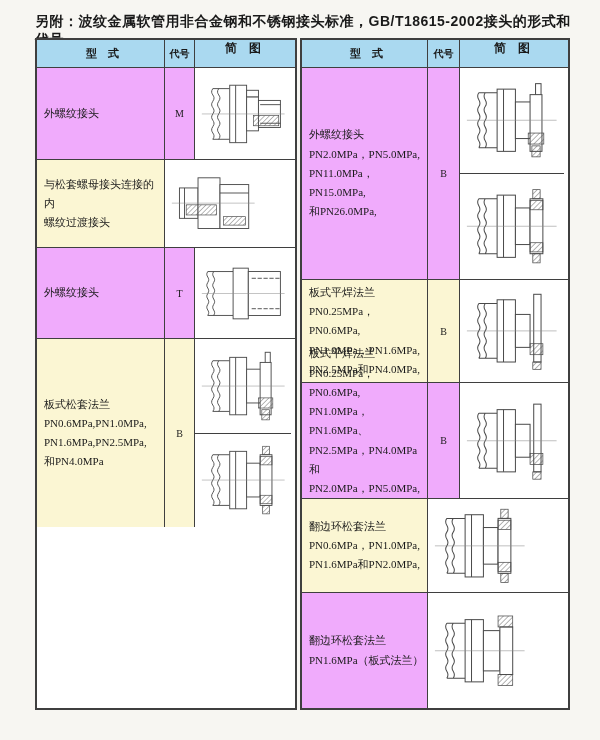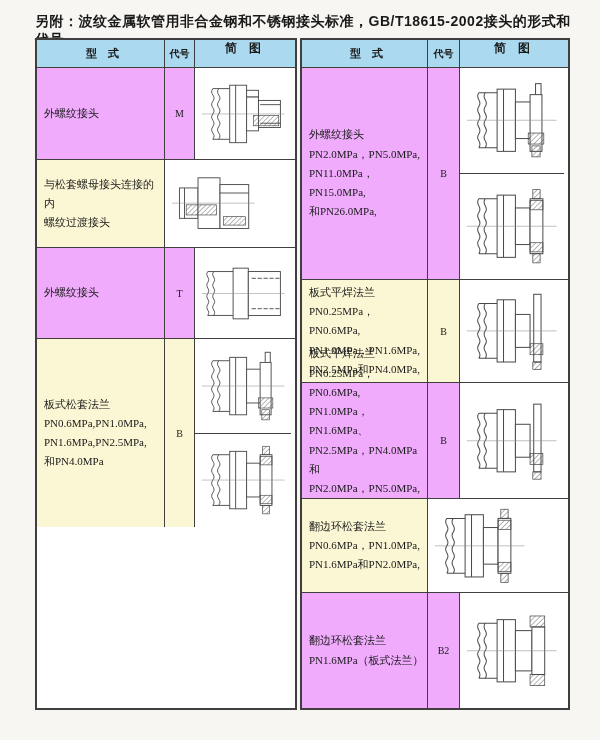--- a/index.html
+++ b/index.html
@@ -341,23 +341,20 @@
             </svg>
           </div>
       </div>
     </div>
 
     <div class="row" style="height:115px">
       <div class="cell ctype">
           <span>翻边环松套法兰
 PN1.6MPa（板式法兰）</span>
         </div>
-      <div class="cell ccode">
-          <span>B2</span>
-        </div>
       <div class="cell cdiag">
         <div class="dslot">
             <svg viewBox="0 0 100 84" preserveAspectRatio="xMidYMid meet">
               <path class="ln" d="M34 12 H14 M34 72 H14 M14 12 c-5 7 5 8 0 15 c-5 7 5 8 0 15 c-5 7 5 8 0 15 c-5 7 5 8 0 15 M21 12 c-5 7 5 8 0 15 c-5 7 5 8 0 15 c-5 7 5 8 0 15 c-5 7 5 8 0 15"></path>
               <rect class="lnw" x="34" y="8" width="20" height="68"></rect>
               <line class="ln" x1="41" y1="8" x2="41" y2="76"></line>
               <rect class="lnw" x="54" y="20" width="18" height="44"></rect>
               <rect class="lnw" x="72" y="16" width="14" height="52"></rect>
               <rect class="hat" x="70" y="4" width="16" height="12"></rect>
               <rect class="hat" x="70" y="68" width="16" height="12"></rect>

